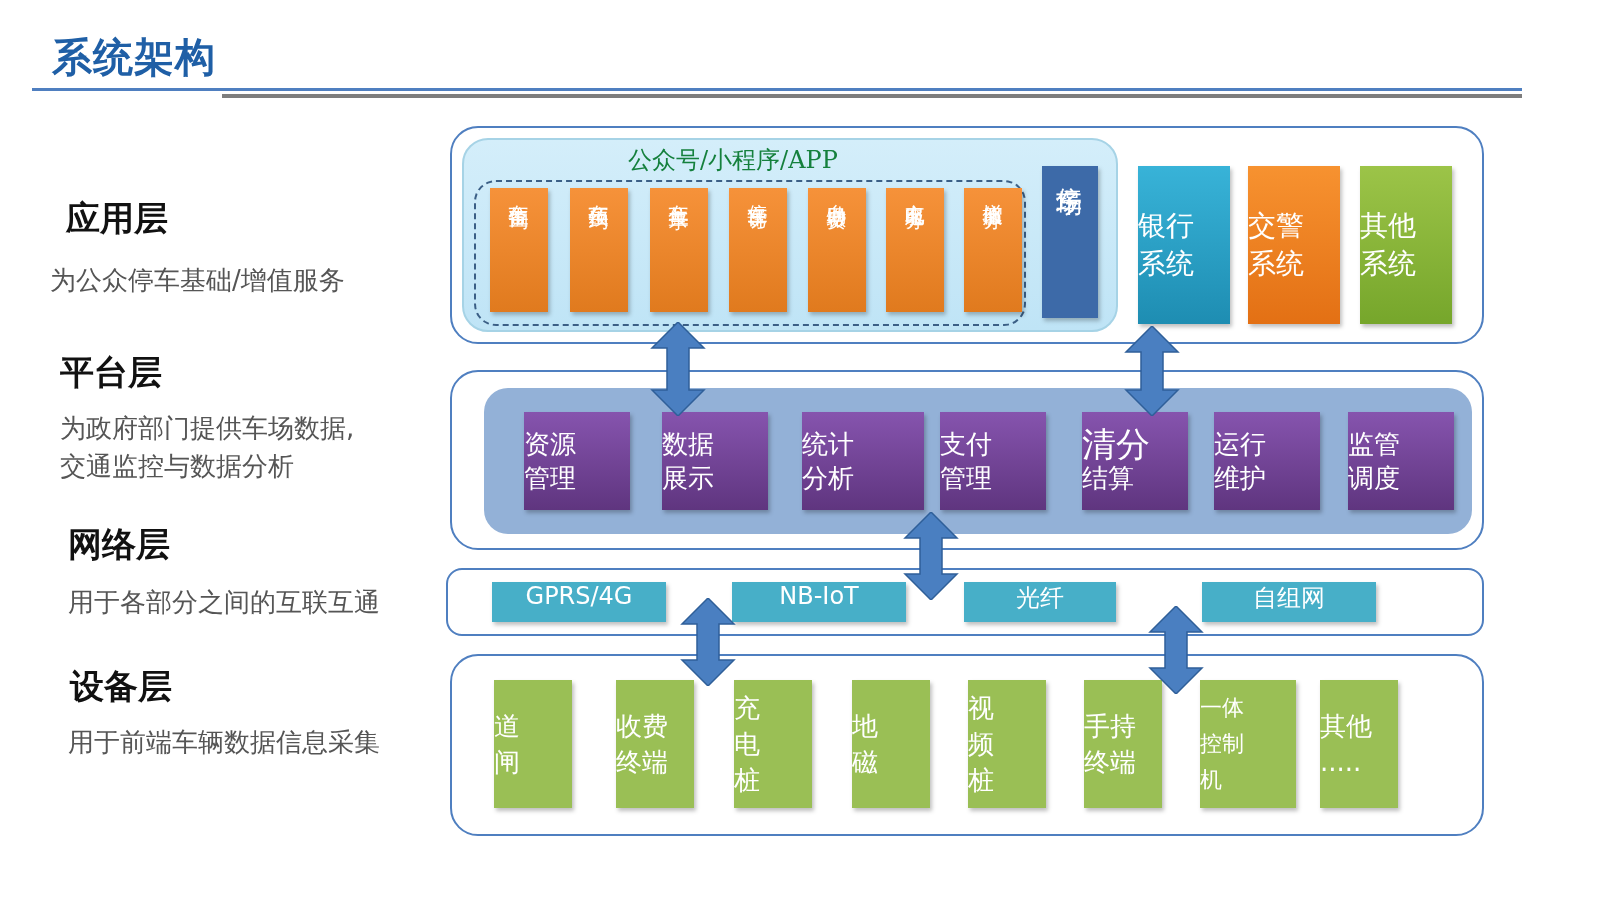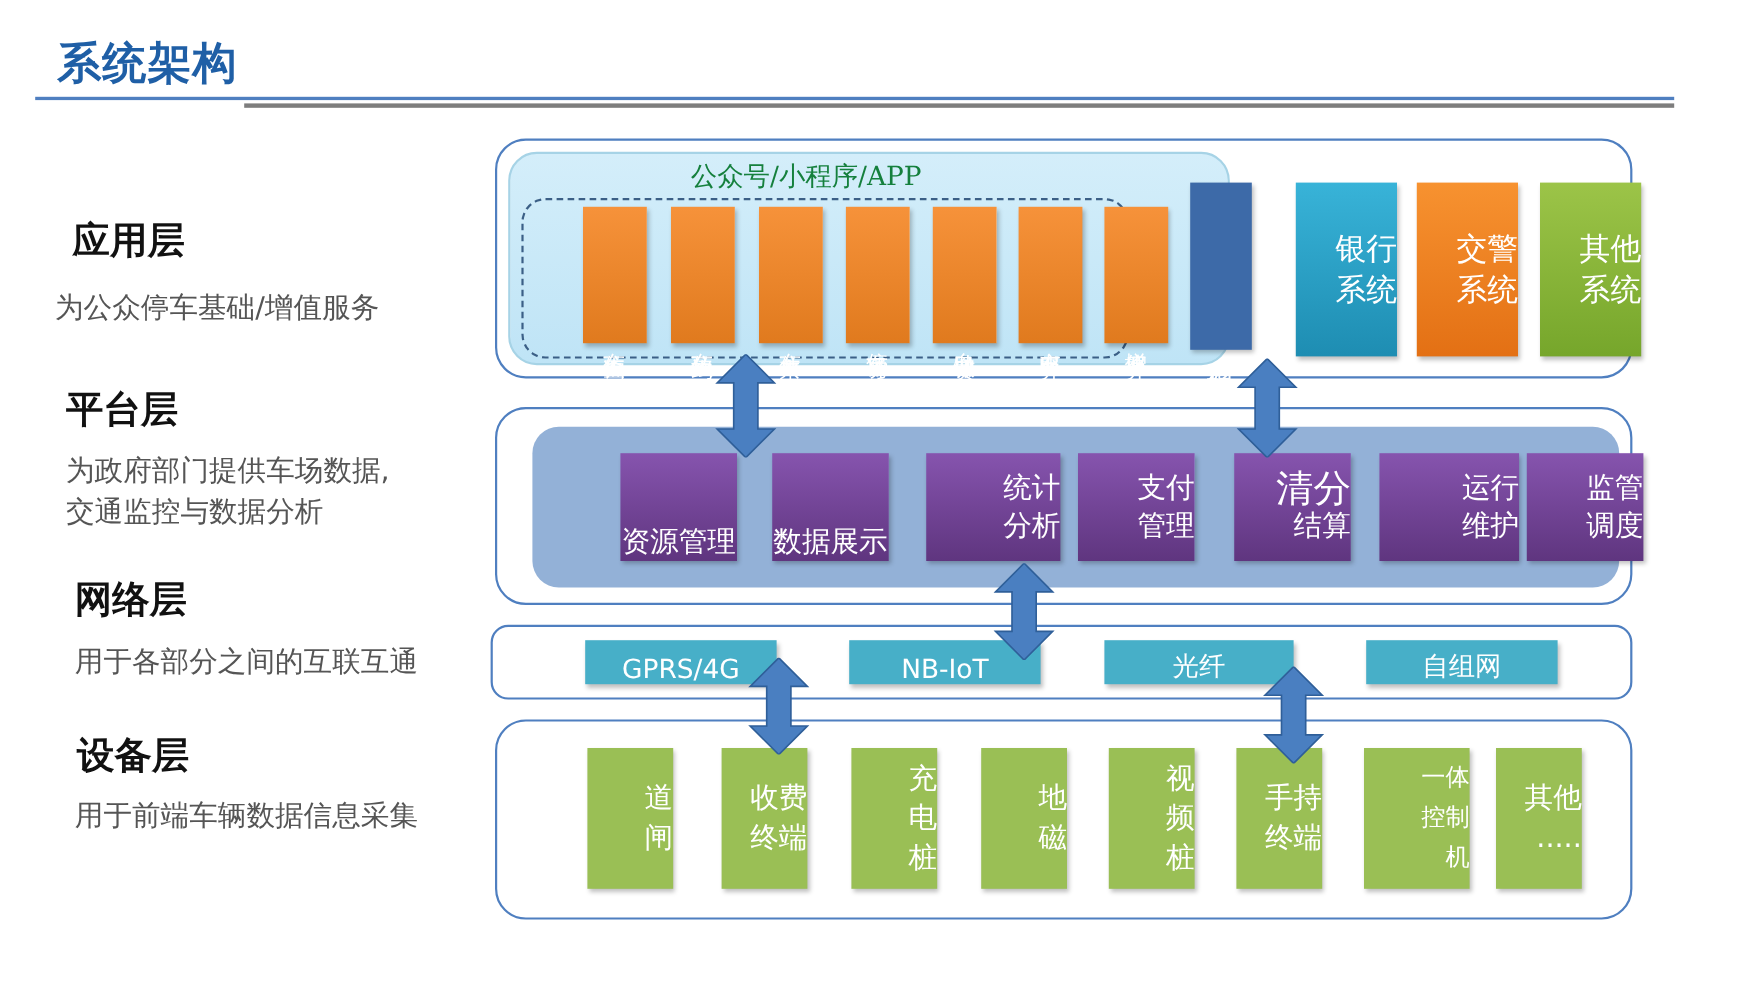--- a/index.html
+++ b/index.html
@@ -13,22 +13,22 @@
   .layer-label { position: absolute; font-size: 34px; font-weight: bold; color: #111; }
   .layer-desc { position: absolute; font-size: 26px; color: #555; line-height: 36px; }
 
   .frame { position: absolute; border: 2px solid #4f7fc0; border-radius: 28px; background: #fff; }
 
   .app-inner { position: absolute; left: 462px; top: 138px; width: 656px; height: 194px; border: 2px solid #a6d3e6; border-radius: 26px;
                background: linear-gradient(#d4eefa, #bfe4f6); }
   .app-inner-title { position: absolute; left: 628px; top: 144px; font-size: 24px; color: #15803d; font-family: "DejaVu Serif", serif; }
   .dashed { position: absolute; left: 474px; top: 180px; width: 552px; height: 146px; border: 2px dashed #3b5f86; border-radius: 22px; }
 
-  .box { position: absolute; display: flex; align-items: flex-end; justify-content: center; color: #fff; text-align: center;
-         box-shadow: 2px 3px 4px rgba(0,0,0,0.25); margin-left: 40px; }
+  .box { position: absolute; display: flex; align-items: flex-start; justify-content: center; color: #fff; text-align: center;
+         box-shadow: 2px 3px 4px rgba(0,0,0,0.25); }
   .vtext { writing-mode: vertical-rl; text-orientation: upright; letter-spacing: 2px; }
   .orange { background: linear-gradient(#f6923a, #e07a1e); }
   .parking { background: #3d6aa8; }
   .bank { background: linear-gradient(#38b3d8, #1e8db2); }
   .police { background: linear-gradient(#f79230, #e37014); }
   .other-sys { background: linear-gradient(#9cc448, #76a62b); }
   .purple { background: linear-gradient(#8654ae, #5f357f); }
   .teal { background: #47afc8; }
   .green { background: #9abf55; }
 
@@ -100,58 +100,58 @@
       <span style="font-size: 28px; line-height: 38px;">系统</span>
     </div>
     <div class="box other-sys" style="left: 1360px; top: 166px; width: 92px; height: 158px; flex-direction: column;">
       <span style="font-size: 28px; line-height: 38px;">其他</span>
       <span style="font-size: 28px; line-height: 38px;">系统</span>
     </div>
   </div>
 
 <div class="platform-band"></div>
 <div id="platform">
-    <div class="box purple" style="left: 524px; top: 412px; width: 106px; height: 98px; flex-direction: row;">
+    <div class="box purple" style="left: 524px; top: 412px; width: 106px; height: 98px; flex-direction: column;">
       <span style="font-size: 26px; line-height: 34px;">资源</span>
       <span style="font-size: 26px; line-height: 34px;">管理</span>
     </div>
-    <div class="box purple" style="left: 662px; top: 412px; width: 106px; height: 98px; flex-direction: row;">
+    <div class="box purple" style="left: 662px; top: 412px; width: 106px; height: 98px; flex-direction: column;">
       <span style="font-size: 26px; line-height: 34px;">数据</span>
       <span style="font-size: 26px; line-height: 34px;">展示</span>
     </div>
     <div class="box purple" style="left: 802px; top: 412px; width: 122px; height: 98px; flex-direction: column;">
       <span style="font-size: 26px; line-height: 34px;">统计</span>
       <span style="font-size: 26px; line-height: 34px;">分析</span>
     </div>
     <div class="box purple" style="left: 940px; top: 412px; width: 106px; height: 98px; flex-direction: column;">
       <span style="font-size: 26px; line-height: 34px;">支付</span>
       <span style="font-size: 26px; line-height: 34px;">管理</span>
     </div>
     <div class="box purple" style="left: 1082px; top: 412px; width: 106px; height: 98px; flex-direction: column;">
       <span style="font-size: 34px; line-height: 34px;">清分</span>
       <span style="font-size: 26px; line-height: 34px;">结算</span>
     </div>
-    <div class="box purple" style="left: 1214px; top: 412px; width: 127px; height: 98px; flex-direction: column;">
+    <div class="box purple" style="left: 1214px; top: 412px; width: 106px; height: 98px; flex-direction: column;">
       <span style="font-size: 26px; line-height: 34px;">运行</span>
       <span style="font-size: 26px; line-height: 34px;">维护</span>
     </div>
     <div class="box purple" style="left: 1348px; top: 412px; width: 106px; height: 98px; flex-direction: column;">
       <span style="font-size: 26px; line-height: 34px;">监管</span>
       <span style="font-size: 26px; line-height: 34px;">调度</span>
     </div>
   </div>
 
 <div id="network">
     <div class="box teal" style="left: 492px; top: 582px; width: 174px; height: 40px;">
       <span style="font-size: 24px;">GPRS/4G</span>
     </div>
     <div class="box teal" style="left: 732px; top: 582px; width: 174px; height: 40px;">
       <span style="font-size: 24px;">NB-IoT</span>
     </div>
-    <div class="box teal" style="left: 964px; top: 582px; width: 172px; height: 40px;">
+    <div class="box teal" style="left: 964px; top: 582px; width: 152px; height: 40px;">
       <span style="font-size: 24px;">光纤</span>
     </div>
     <div class="box teal" style="left: 1202px; top: 582px; width: 174px; height: 40px;">
       <span style="font-size: 24px;">自组网</span>
     </div>
   </div>
 
 <div id="devices">
     <div class="box green" style="left: 494px; top: 680px; width: 78px; height: 128px; flex-direction: column;">
       <span style="font-size: 26px; line-height: 36px;">道</span>

